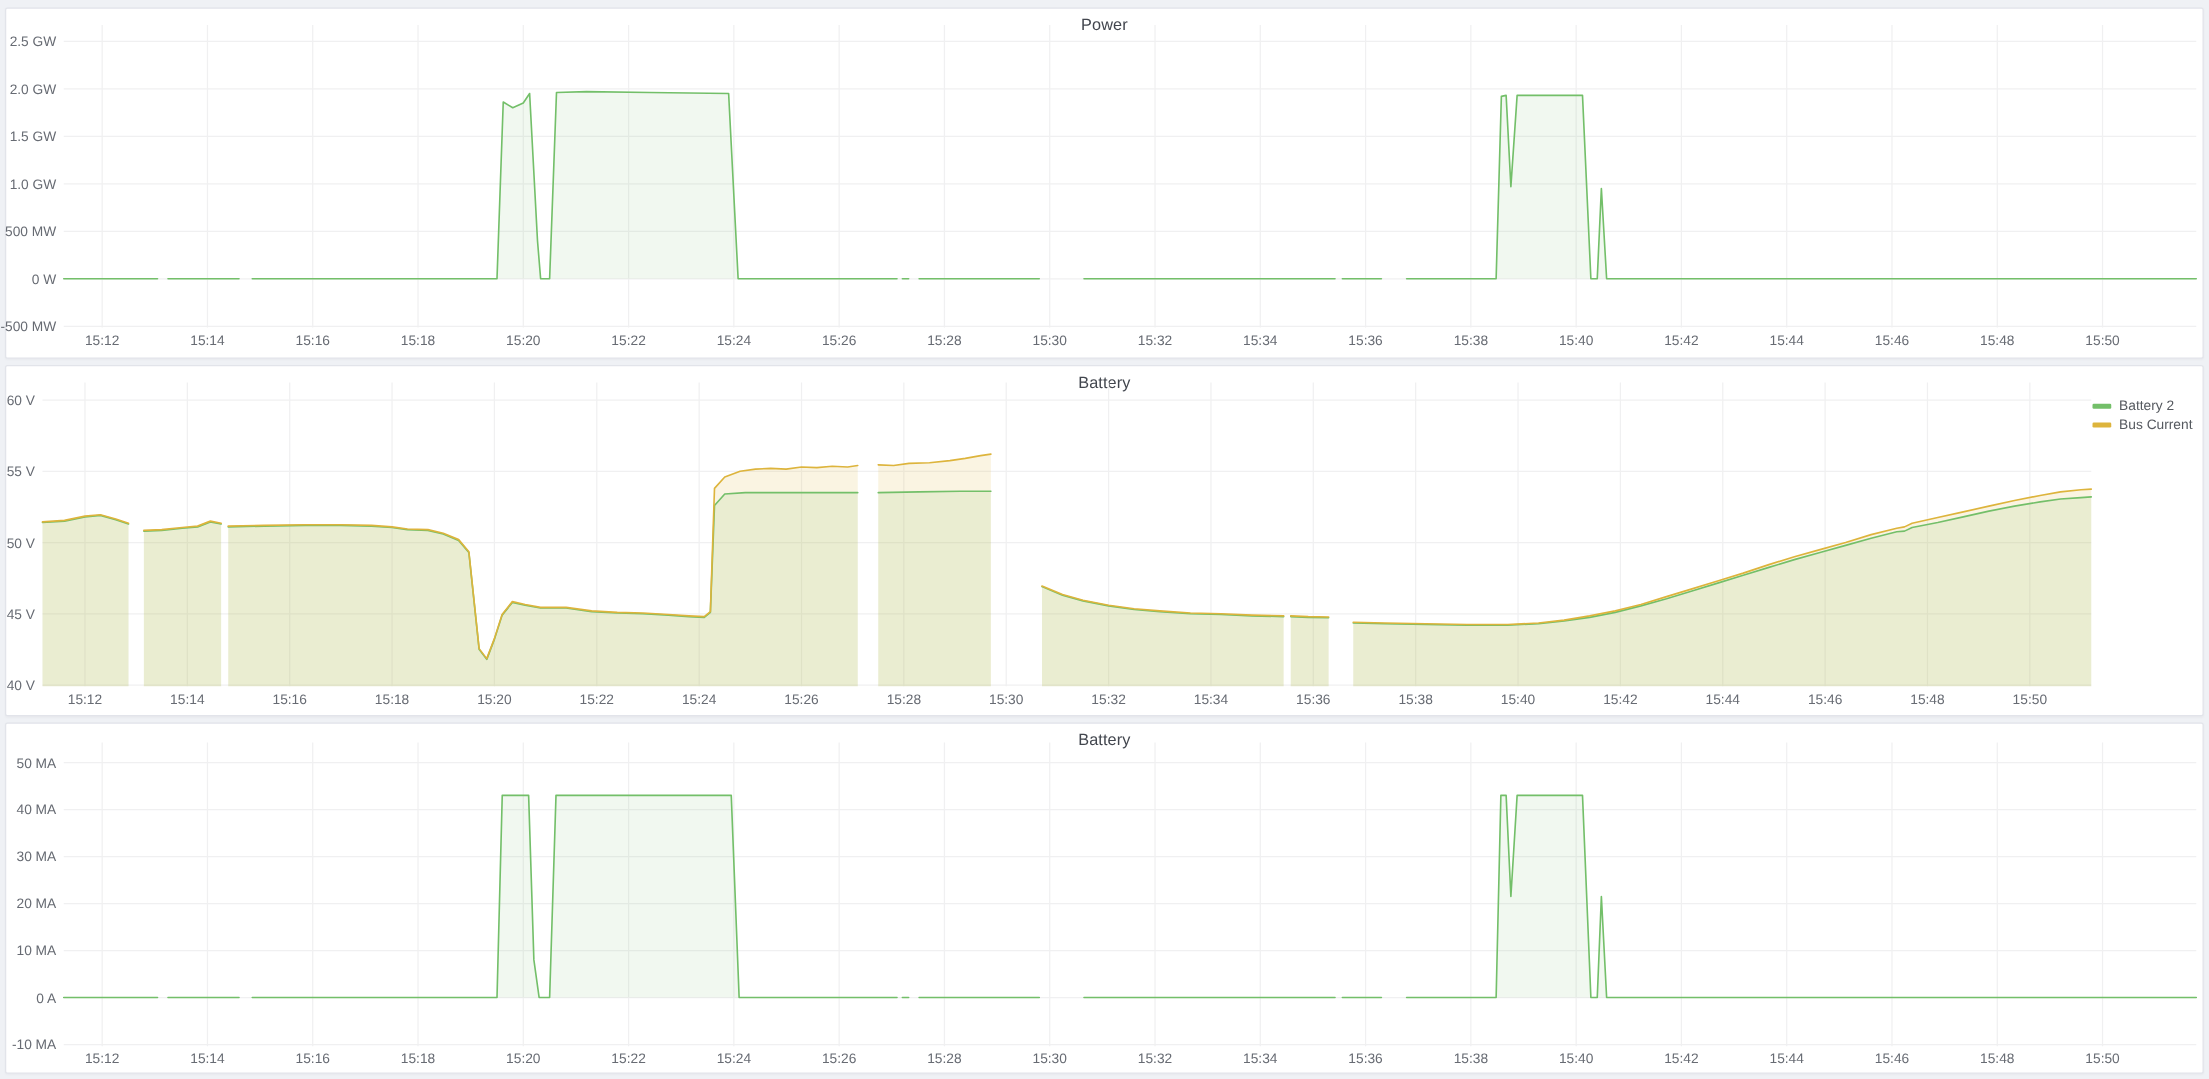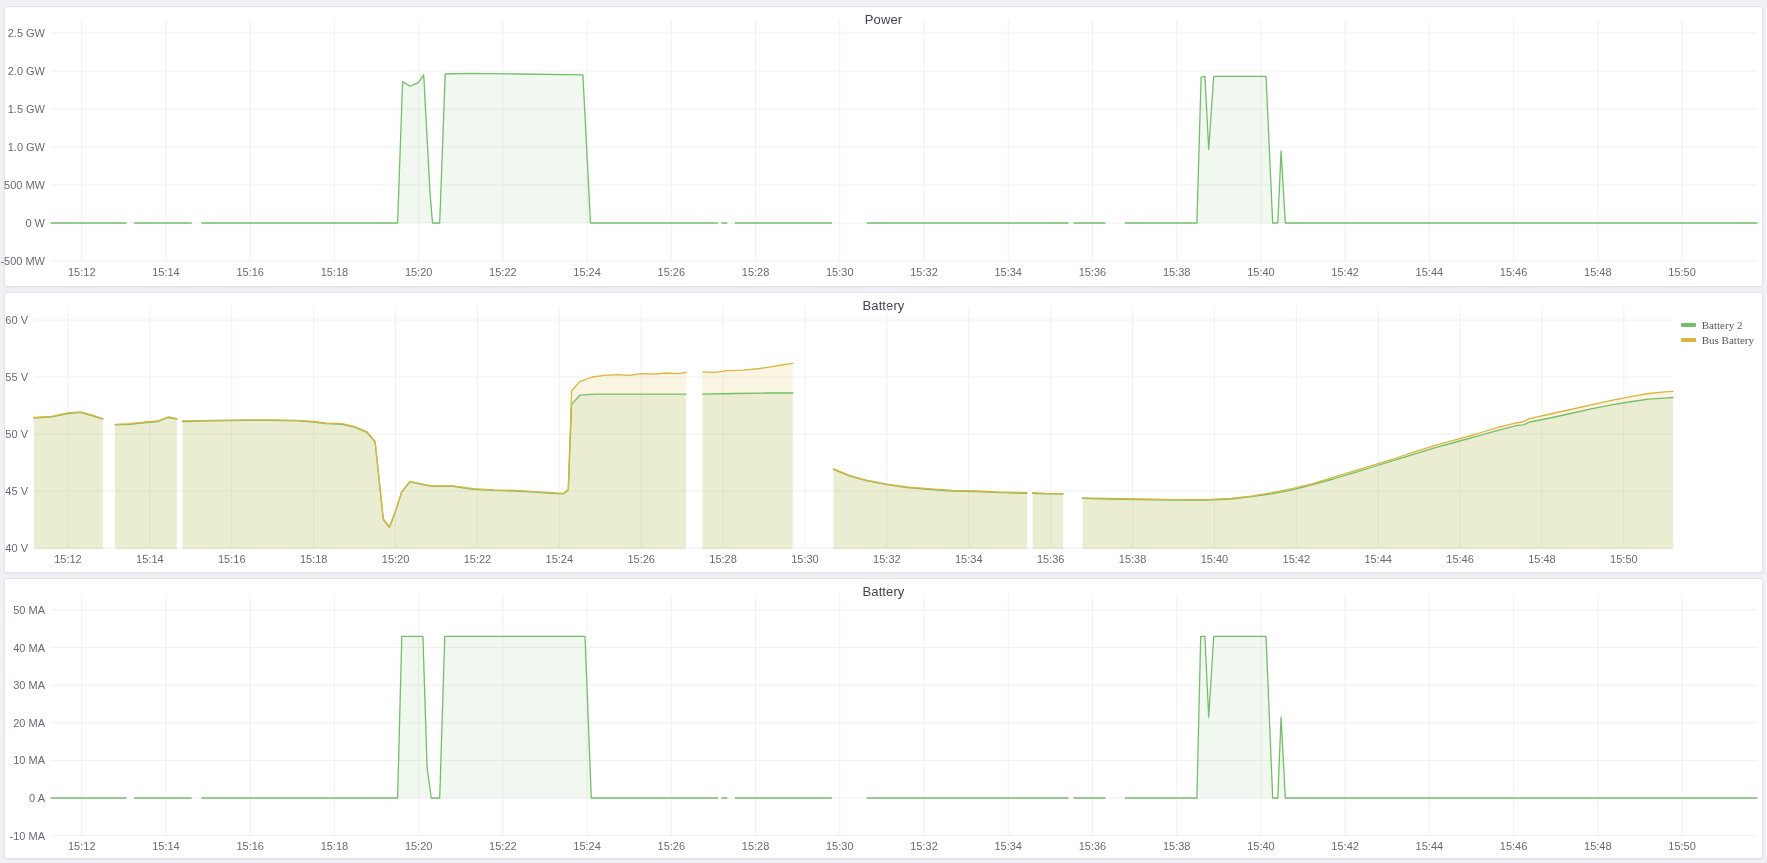--- a/index.html
+++ b/index.html
@@ -30,21 +30,21 @@
     pointer-events:none;
   }
   #charts text{font-family:"Liberation Sans", sans-serif;font-size:11px;fill:#676b73;}
   .legend{
     position:absolute;top:26px;right:8px;
     display:flex;flex-direction:column;gap:3px;
     background:transparent;
   }
   .legend-item{display:flex;align-items:center;gap:6px;cursor:pointer;}
   .legend-swatch{width:15px;height:4px;border-radius:1px;display:inline-block;}
-  .legend-label{font-size:11px;color:#55595f;line-height:12px;font-family:Liberation Serif, serif;}
+  .legend-label{font-size:11px;color:#55595f;line-height:12px;}
 </style>
 </head>
 <body>
 
 <div>
 
   <section class="panel" id="panel-power">
     <h2>Power</h2>
     <div class="plot-area" style="left:47px;top:14px;right:6px;bottom:22px;"></div>
   </section>
@@ -52,21 +52,21 @@
   <section class="panel" id="panel-voltage">
     <h2>Battery</h2>
     <div class="plot-area" style="left:30px;top:14px;right:100px;bottom:22px;"></div>
     <div class="legend">
       <div class="legend-item">
         <span class="legend-swatch" style="background: rgb(115, 191, 105);"></span>
         <span class="legend-label">Battery 2</span>
       </div>
       <div class="legend-item">
         <span class="legend-swatch" style="background: rgb(221, 180, 60);"></span>
-        <span class="legend-label">Bus Battery</span>
+        <span class="legend-label">Bus Current</span>
       </div>
     </div>
   </section>
 
   <section class="panel" id="panel-current">
     <h2>Battery</h2>
     <div class="plot-area" style="left:47px;top:14px;right:6px;bottom:22px;"></div>
   </section>
 
   <svg id="charts" width="1767" height="863" viewBox="0 0 1767 863" xmlns="http://www.w3.org/2000/svg">

